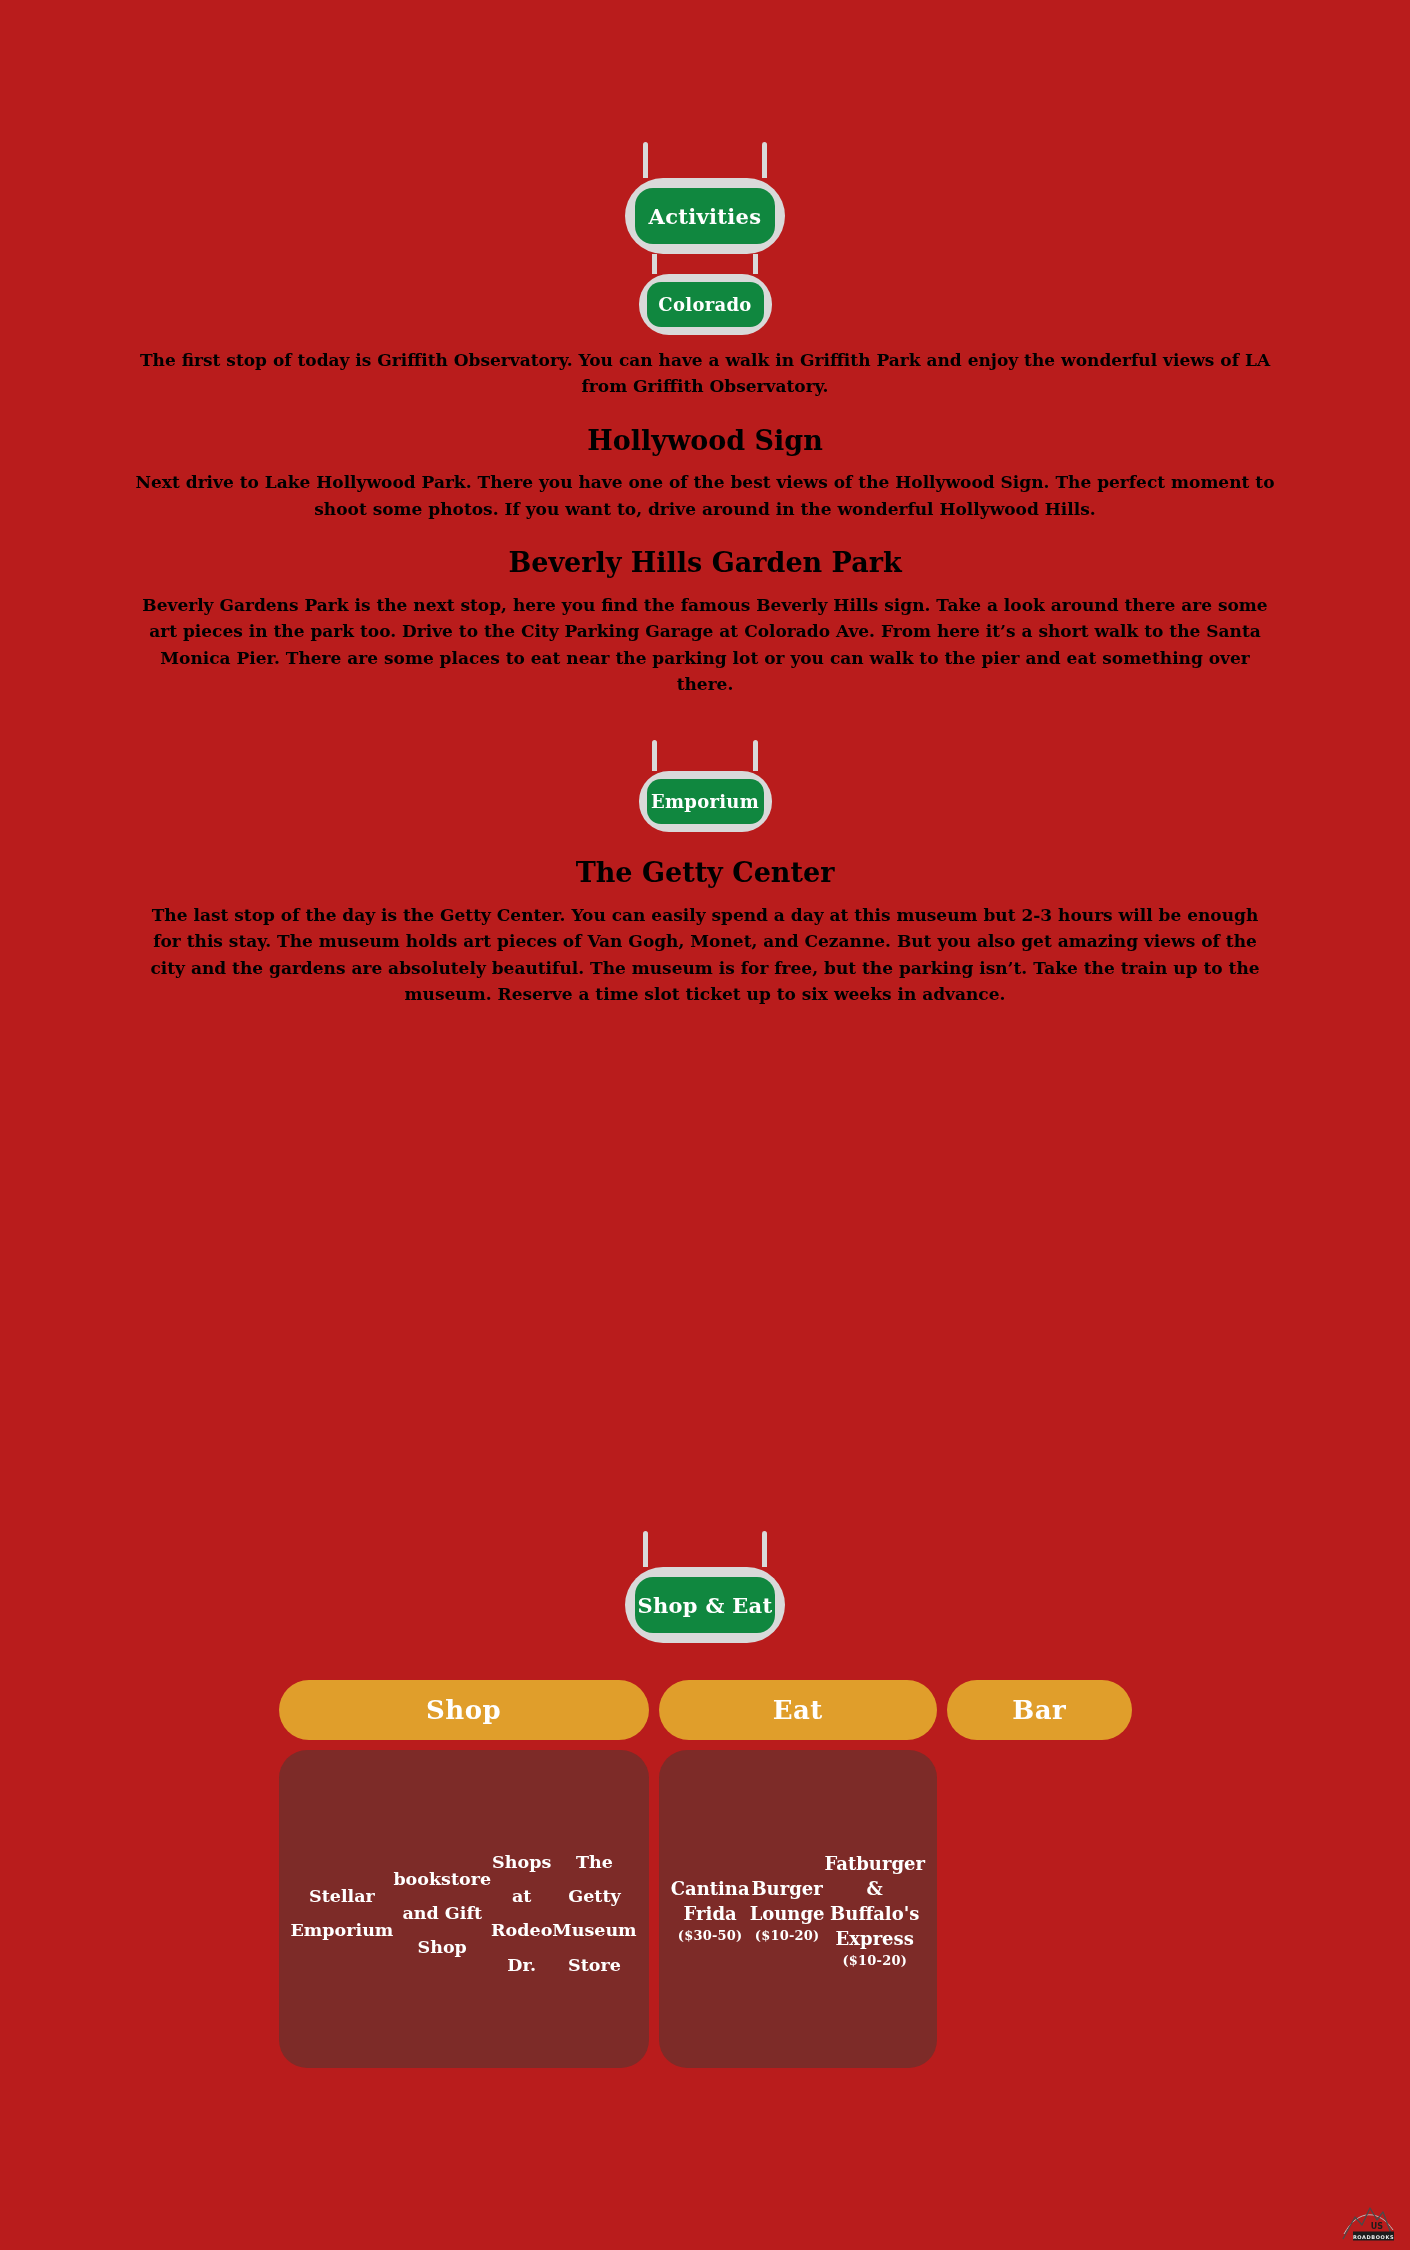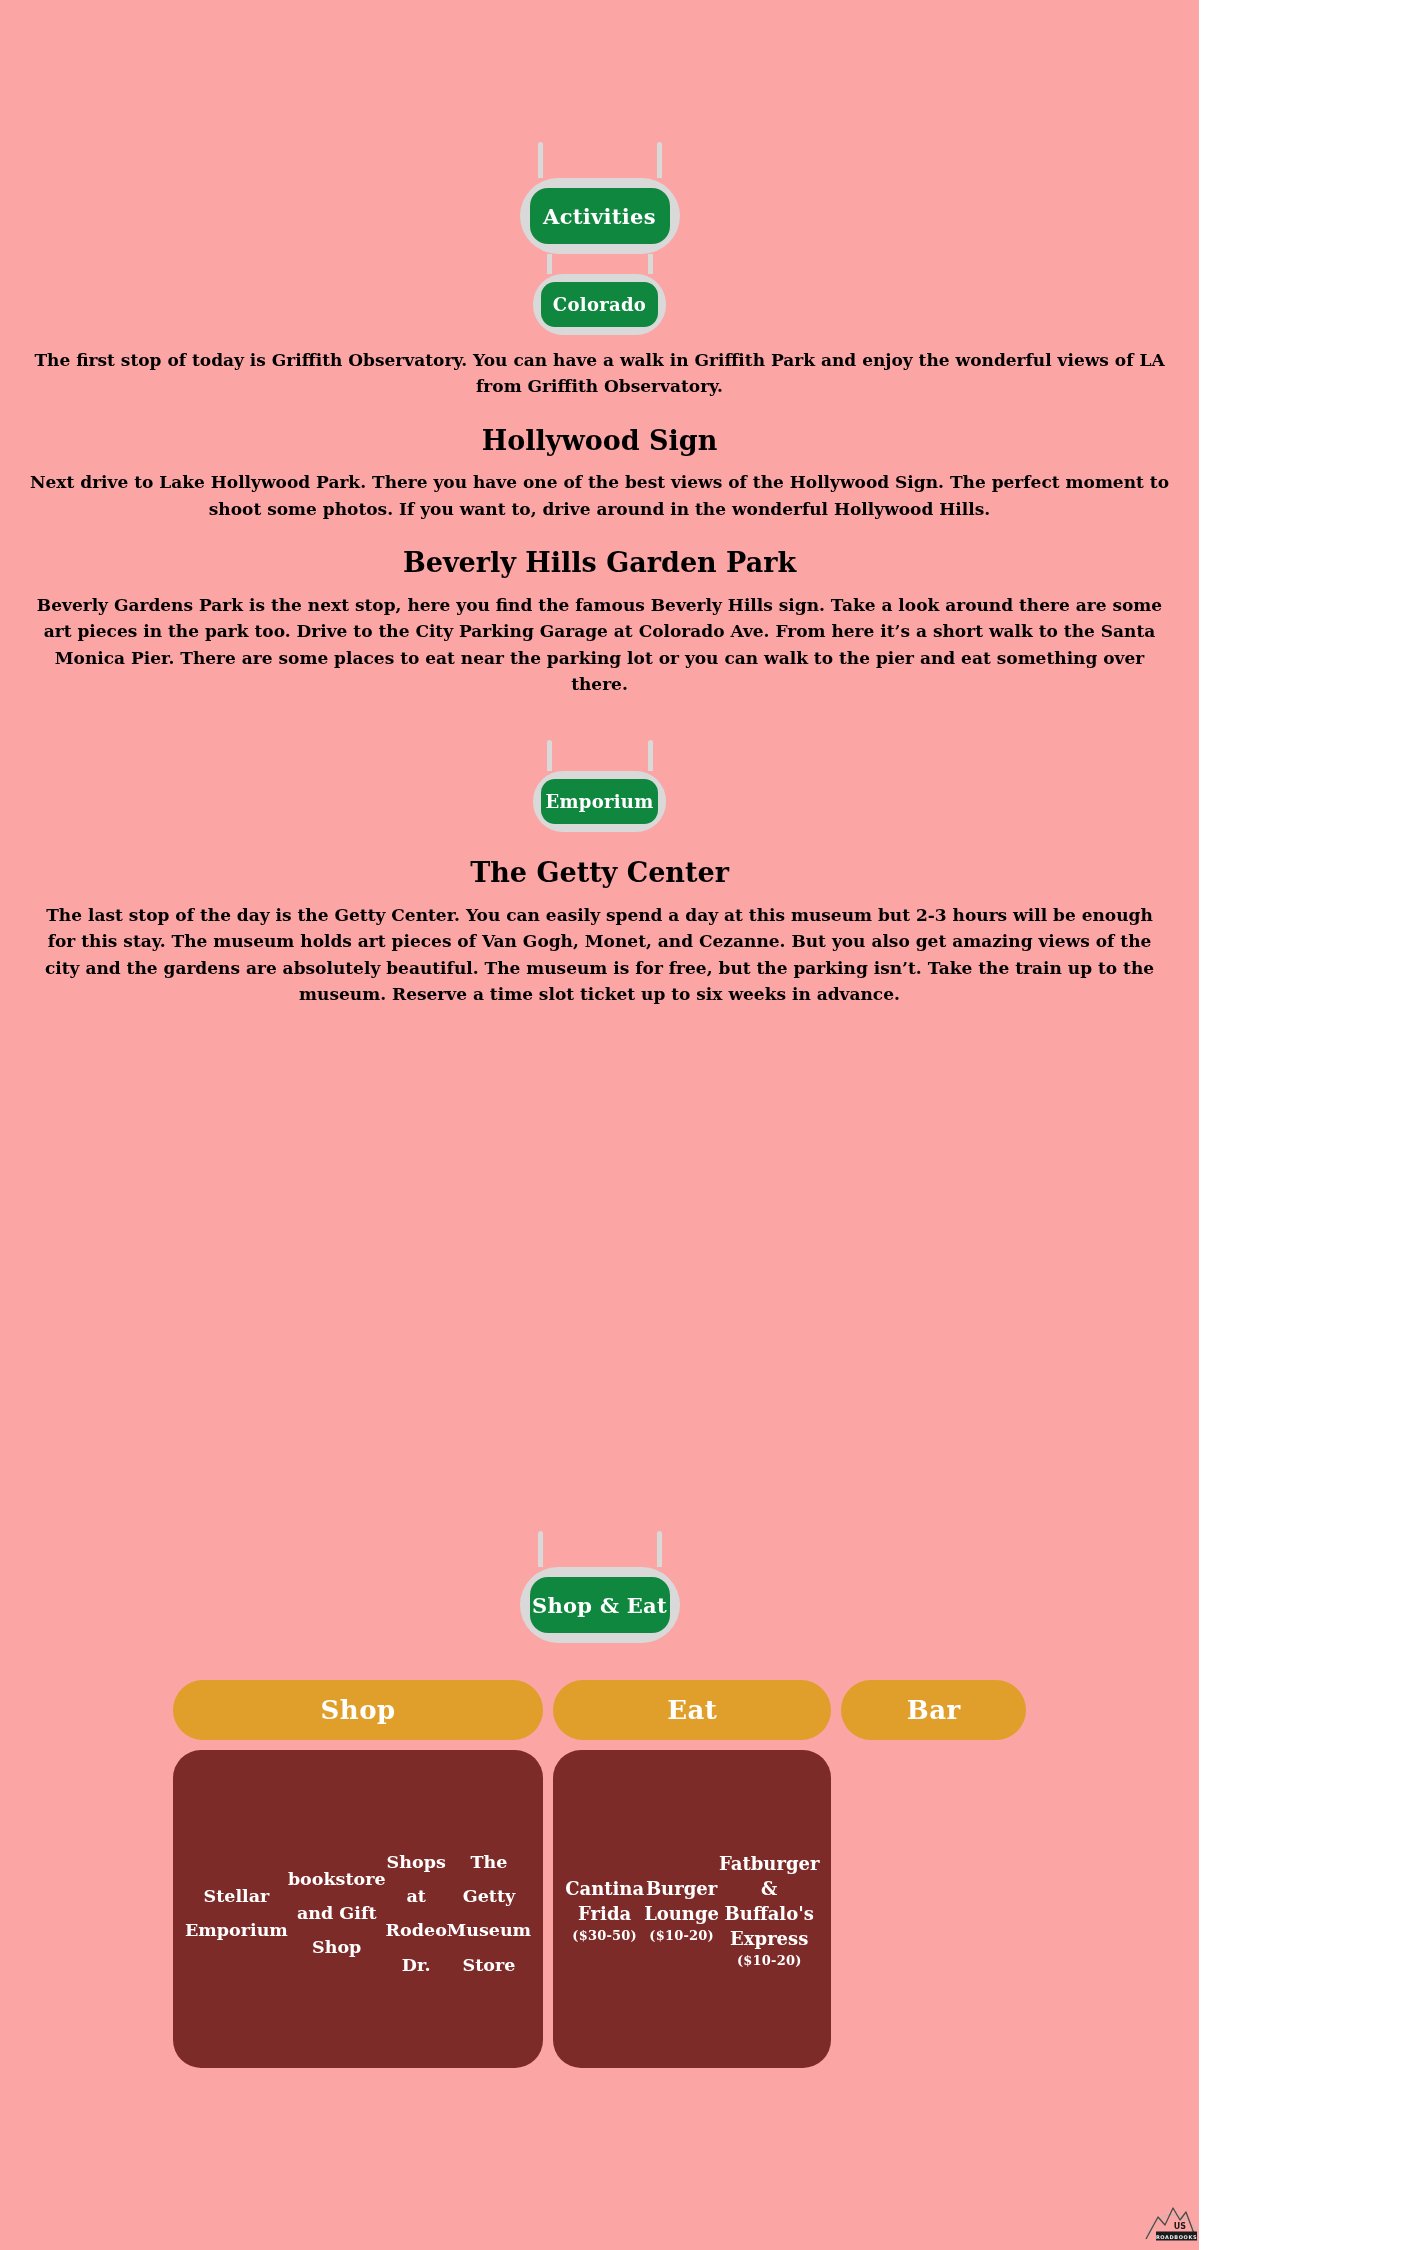--- a/index.html
+++ b/index.html
@@ -1,19 +1,19 @@
 <!DOCTYPE html>
 <html><head>
 <meta charset="utf-8">
 <style>
   html,body{margin:0;padding:0;background:#ffffff;}
   .page{
     position:relative;
-    width:1199px;height:2250px;
-    background:#fca5a5;
+    width:1410px;height:2250px;
+    background:#b91c1c;
     overflow:hidden;
     box-sizing:border-box;
     padding-top:142px;
     font-family:"DejaVu Serif", serif;
     font-weight:700;
     color:#000000;
   }
 
   
   .sign-assembly{display:flex;flex-direction:column;align-items:center;}
@@ -67,21 +67,21 @@
     text-align:center;padding:0 12px;box-sizing:border-box;
   }
   .entry{display:flex;flex-direction:column;align-items:center;}
   .entry-name{font-size:18px;line-height:1.4;}
   .shop .entry-name{font-size:17.5px;line-height:1.95;margin-top:8px;}
   .eat .entry-name{margin-top:5px;}
   .entry-price{font-size:13px;line-height:1.2;margin:2px 0 4px;letter-spacing:.2px;}
   .bar .entry-name{font-size:18.5px;}
 
   
-  .logo{position:absolute;right:0;bottom:6px;width:56px;height:46px;}
+  .logo{position:absolute;right:14px;bottom:6px;width:56px;height:46px;}
 </style>
 </head>
 <body>
 
 <div class="page">
 
   <div class="sign-assembly">
     <div class="posts posts-top">
       <span class="post"></span>
       <span class="post"></span>

